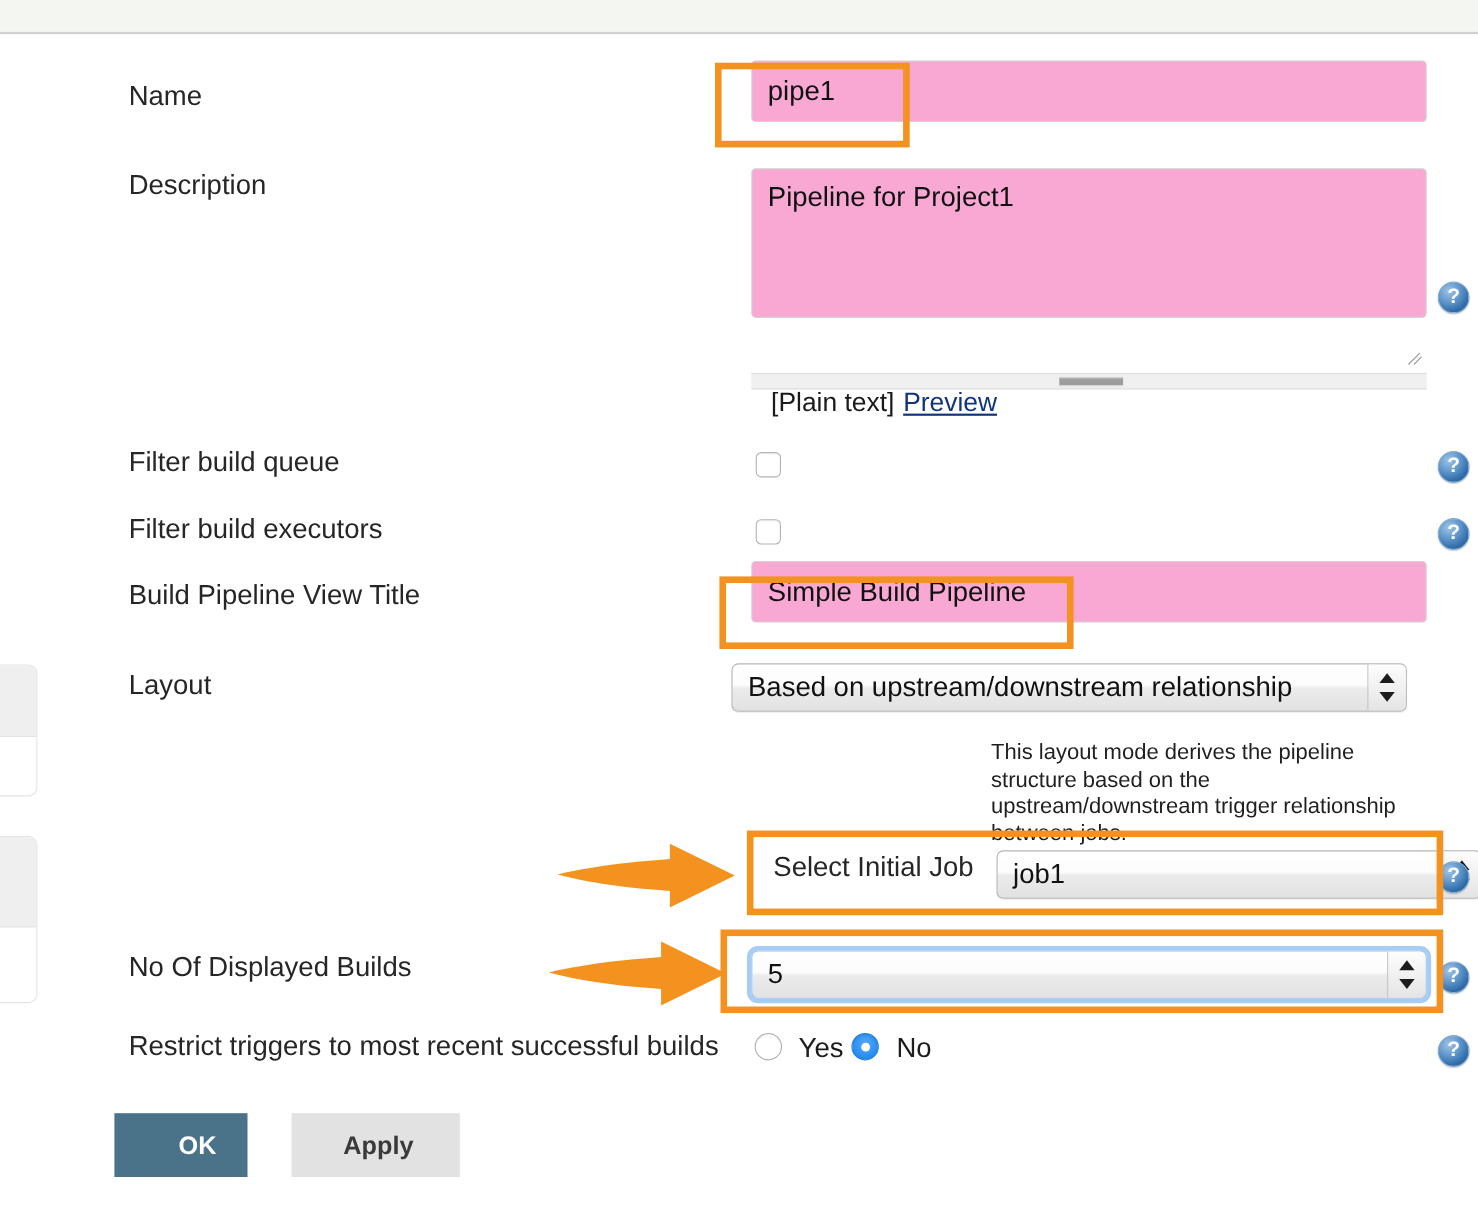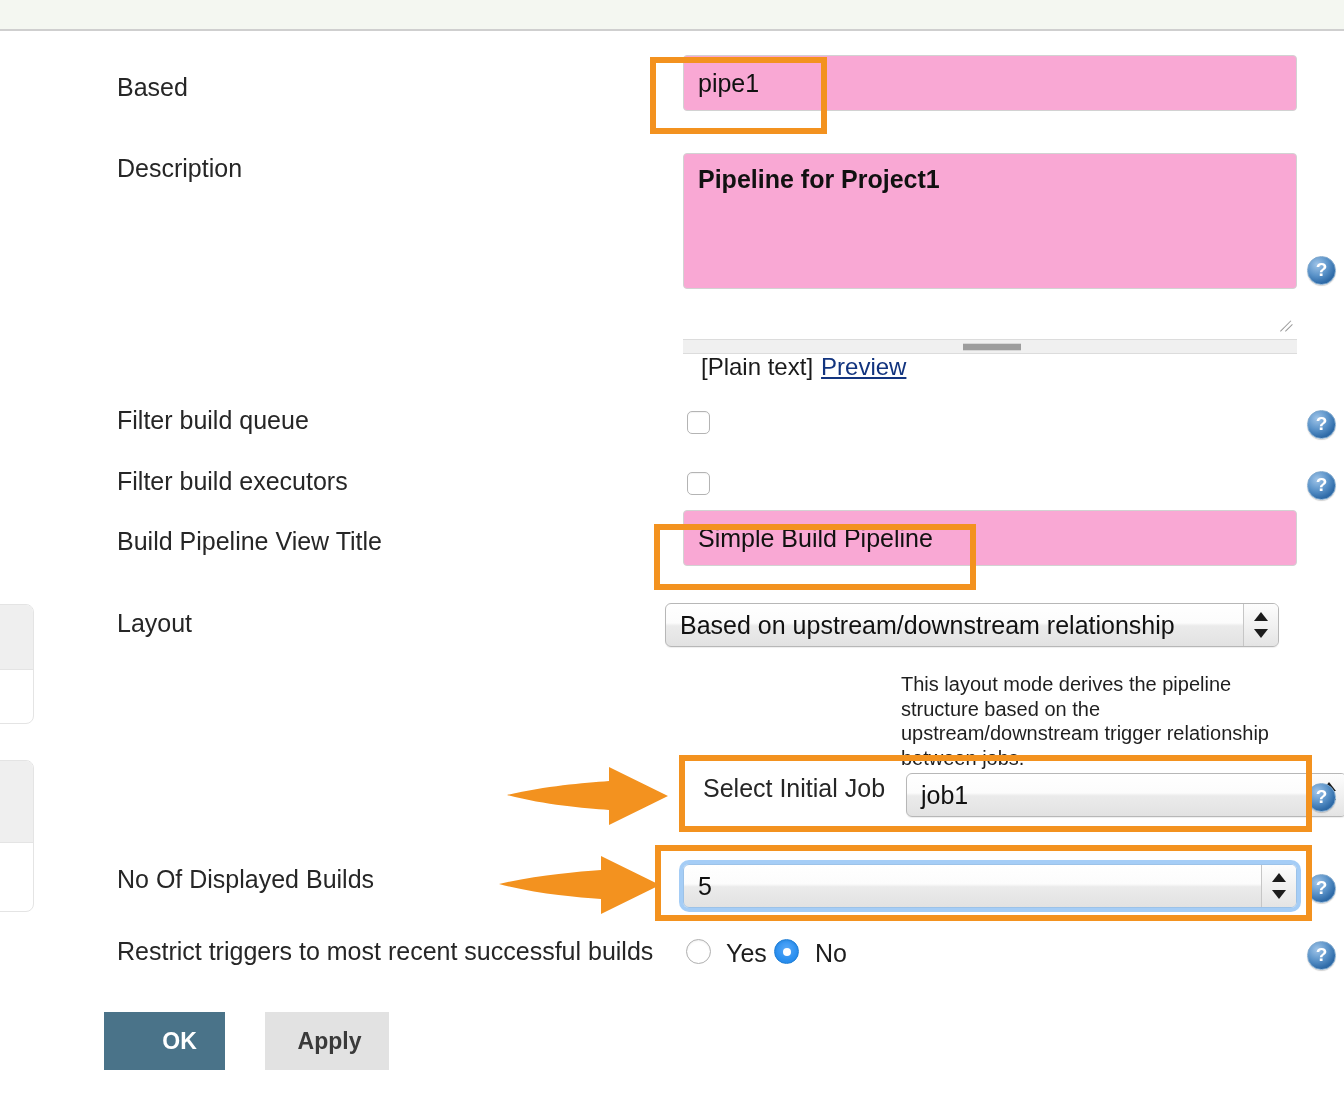--- a/index.html
+++ b/index.html
@@ -286,25 +286,25 @@
 
 <div class="left-stub left-stub-1">
   <div class="stub-head"></div>
 </div>
 <div class="left-stub left-stub-2">
   <div class="stub-head"></div>
 </div>
 
 <div class="form">
 
-  <div class="label" style="left:117px; top:44px;">Based</div>
+  <div class="label" style="left:117px; top:44px;">Name</div>
   <input class="txt" style="left: 683px; top: 24px; width: 614px; height: 56px;" value="pipe1">
 
   <div class="label" style="left:117px; top:125px;">Description</div>
-  <textarea class="txt" style="left: 683px; top: 122px; width: 614px; height: 136px; font-weight: bold;">Pipeline for Project1</textarea>
+  <textarea class="txt" style="left: 683px; top: 122px; width: 614px; height: 136px;">Pipeline for Project1</textarea>
   <div class="grip" style="left:1279px; top:286px;">
     <i></i>
       <i></i>
   </div>
   <div class="hscroll" style="left:683px; top:308px; width:614px; height:15px;">
     <div class="thumb" style="left:280px; width:58px;"></div>
   </div>
 
   <div class="plain-line" style="left:681px; top:322px;">
     <span>[Plain text]</span><a href="#">Preview</a>
@@ -346,21 +346,21 @@
   <div class="help" style="left:1307px; top:843px;">?</div>
 
   <div class="label" style="left:117px; top:908px;">Restrict triggers to most recent successful builds</div>
   <div class="radio" style="left:686px; top:908px;"></div>
   <div class="radio-text" style="left:726px; top:908px;">Yes</div>
   <div class="radio on" style="left:774px; top:908px;"></div>
   <div class="radio-text" style="left:815px; top:908px;">No</div>
   <div class="help" style="left:1307px; top:910px;">?</div>
 
   <button class="btn btn-ok" style="left:104px; top:981px; width:121px; height:58px;">OK</button>
-  <button class="btn btn-apply" style="left:265px; top:981px; width:124px; height:58px;padding-left:11px;">Apply</button>
+  <button class="btn btn-apply" style="left:265px; top:981px; width:153px; height:58px;padding-left:11px;">Apply</button>
 
 </div>
 
 <div class="anno-box" style="left:650px; top:57px; width:177px; height:77px;"></div>
 <div class="anno-box" style="left:654px; top:524px; width:322px; height:66px;"></div>
 <div class="anno-box" style="left:679px; top:755px; width:633px; height:77px;"></div>
 <div class="anno-box" style="left:655px; top:845px; width:657px; height:76px;"></div>
 
 <svg class="anno-arrow" style="left:505px; top:765px;" width="165" height="62" viewBox="0 0 165 62">
   <path d="M2,30 C40,21 78,18 104,16 L104,2 L163,31 L104,60 L104,45 C78,43 40,40 2,30 Z" fill="#f3921f"></path>

